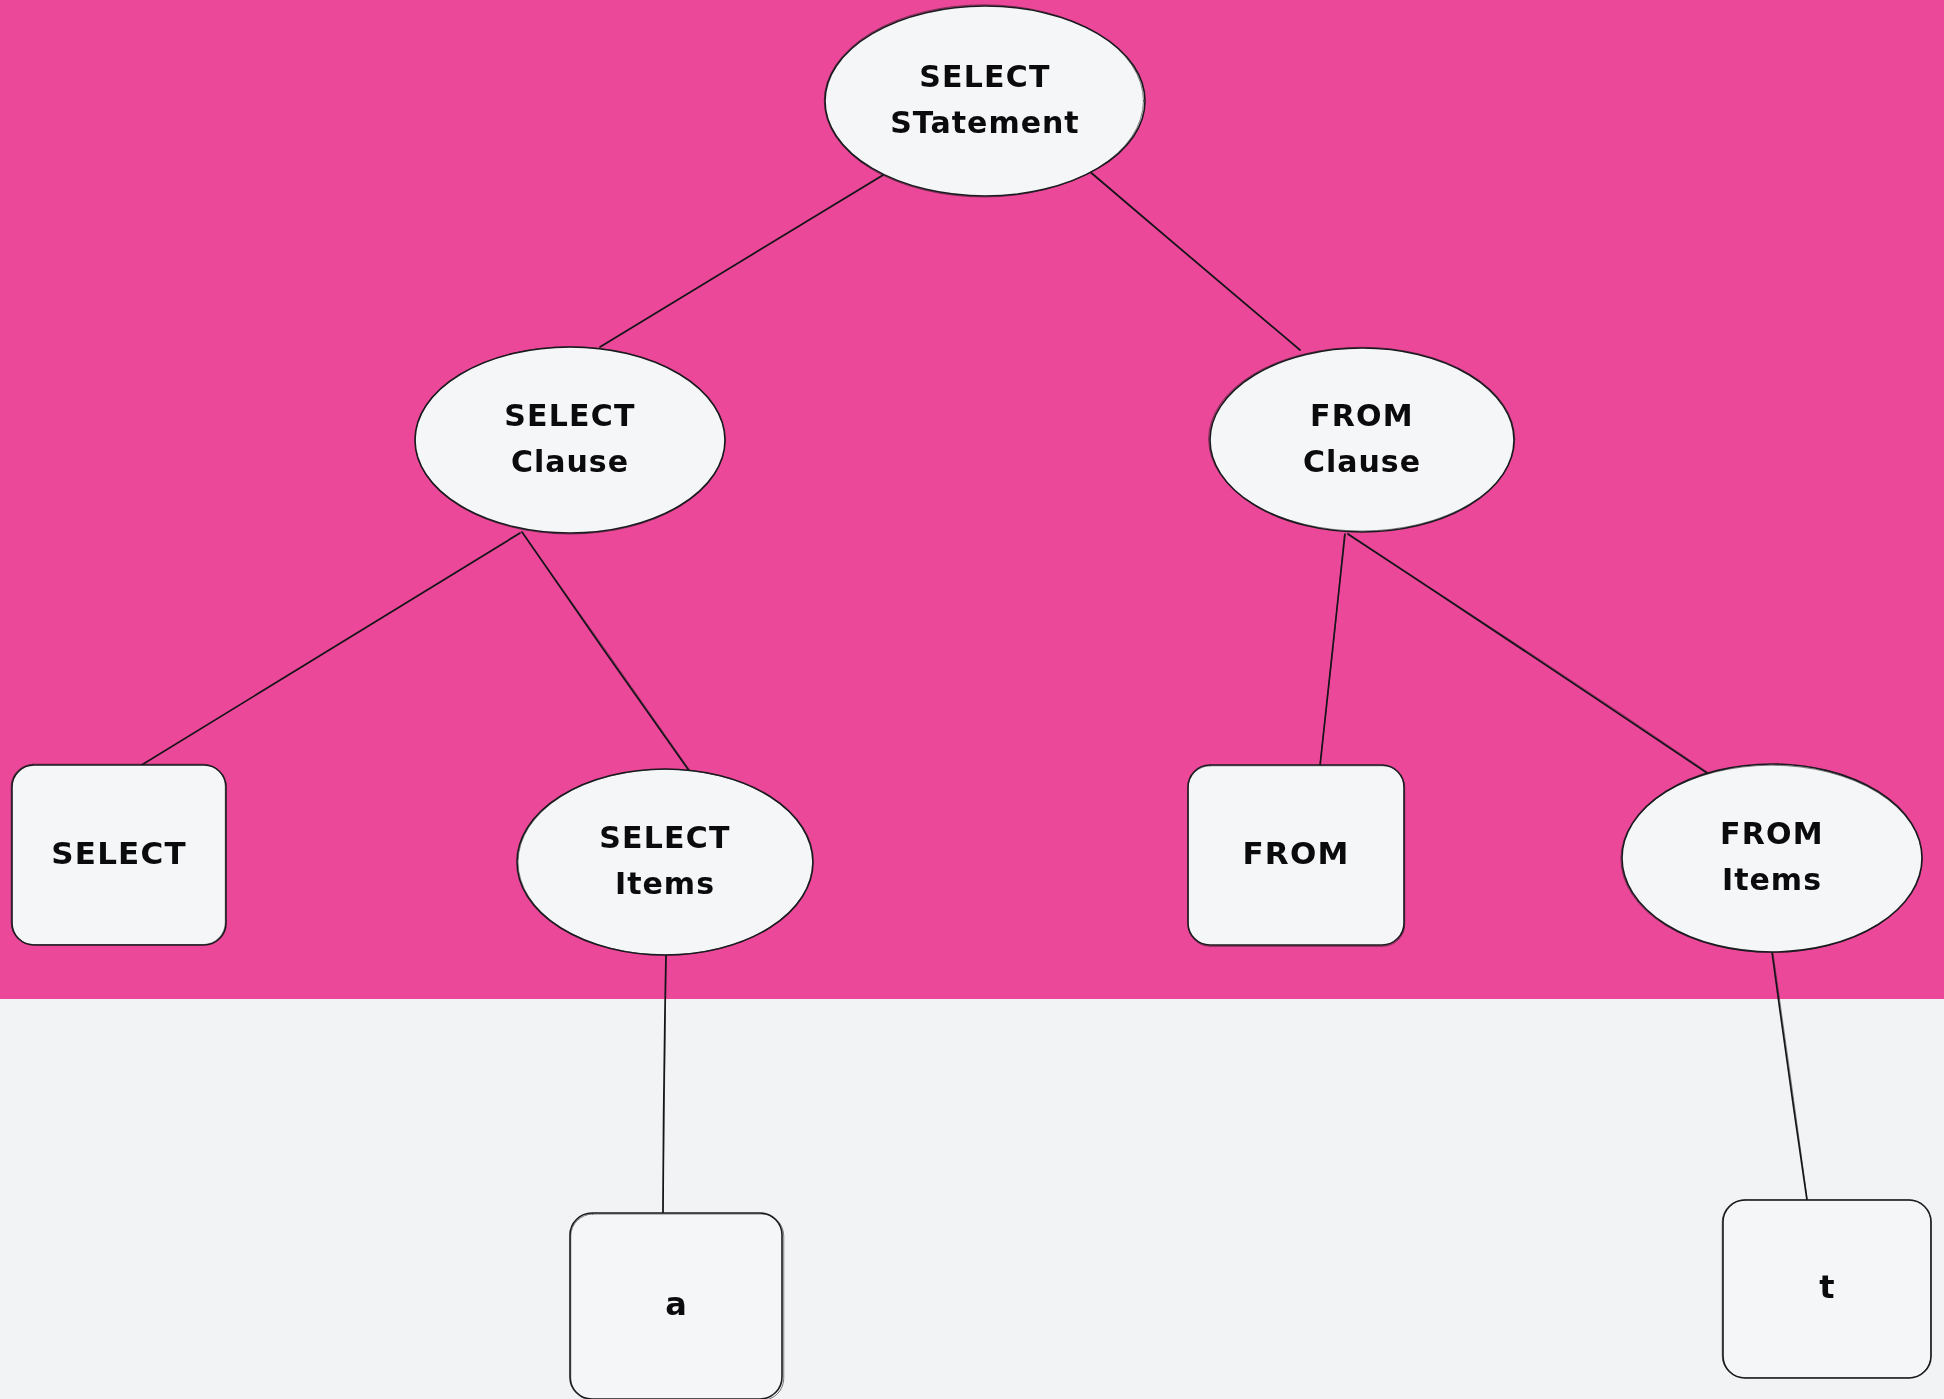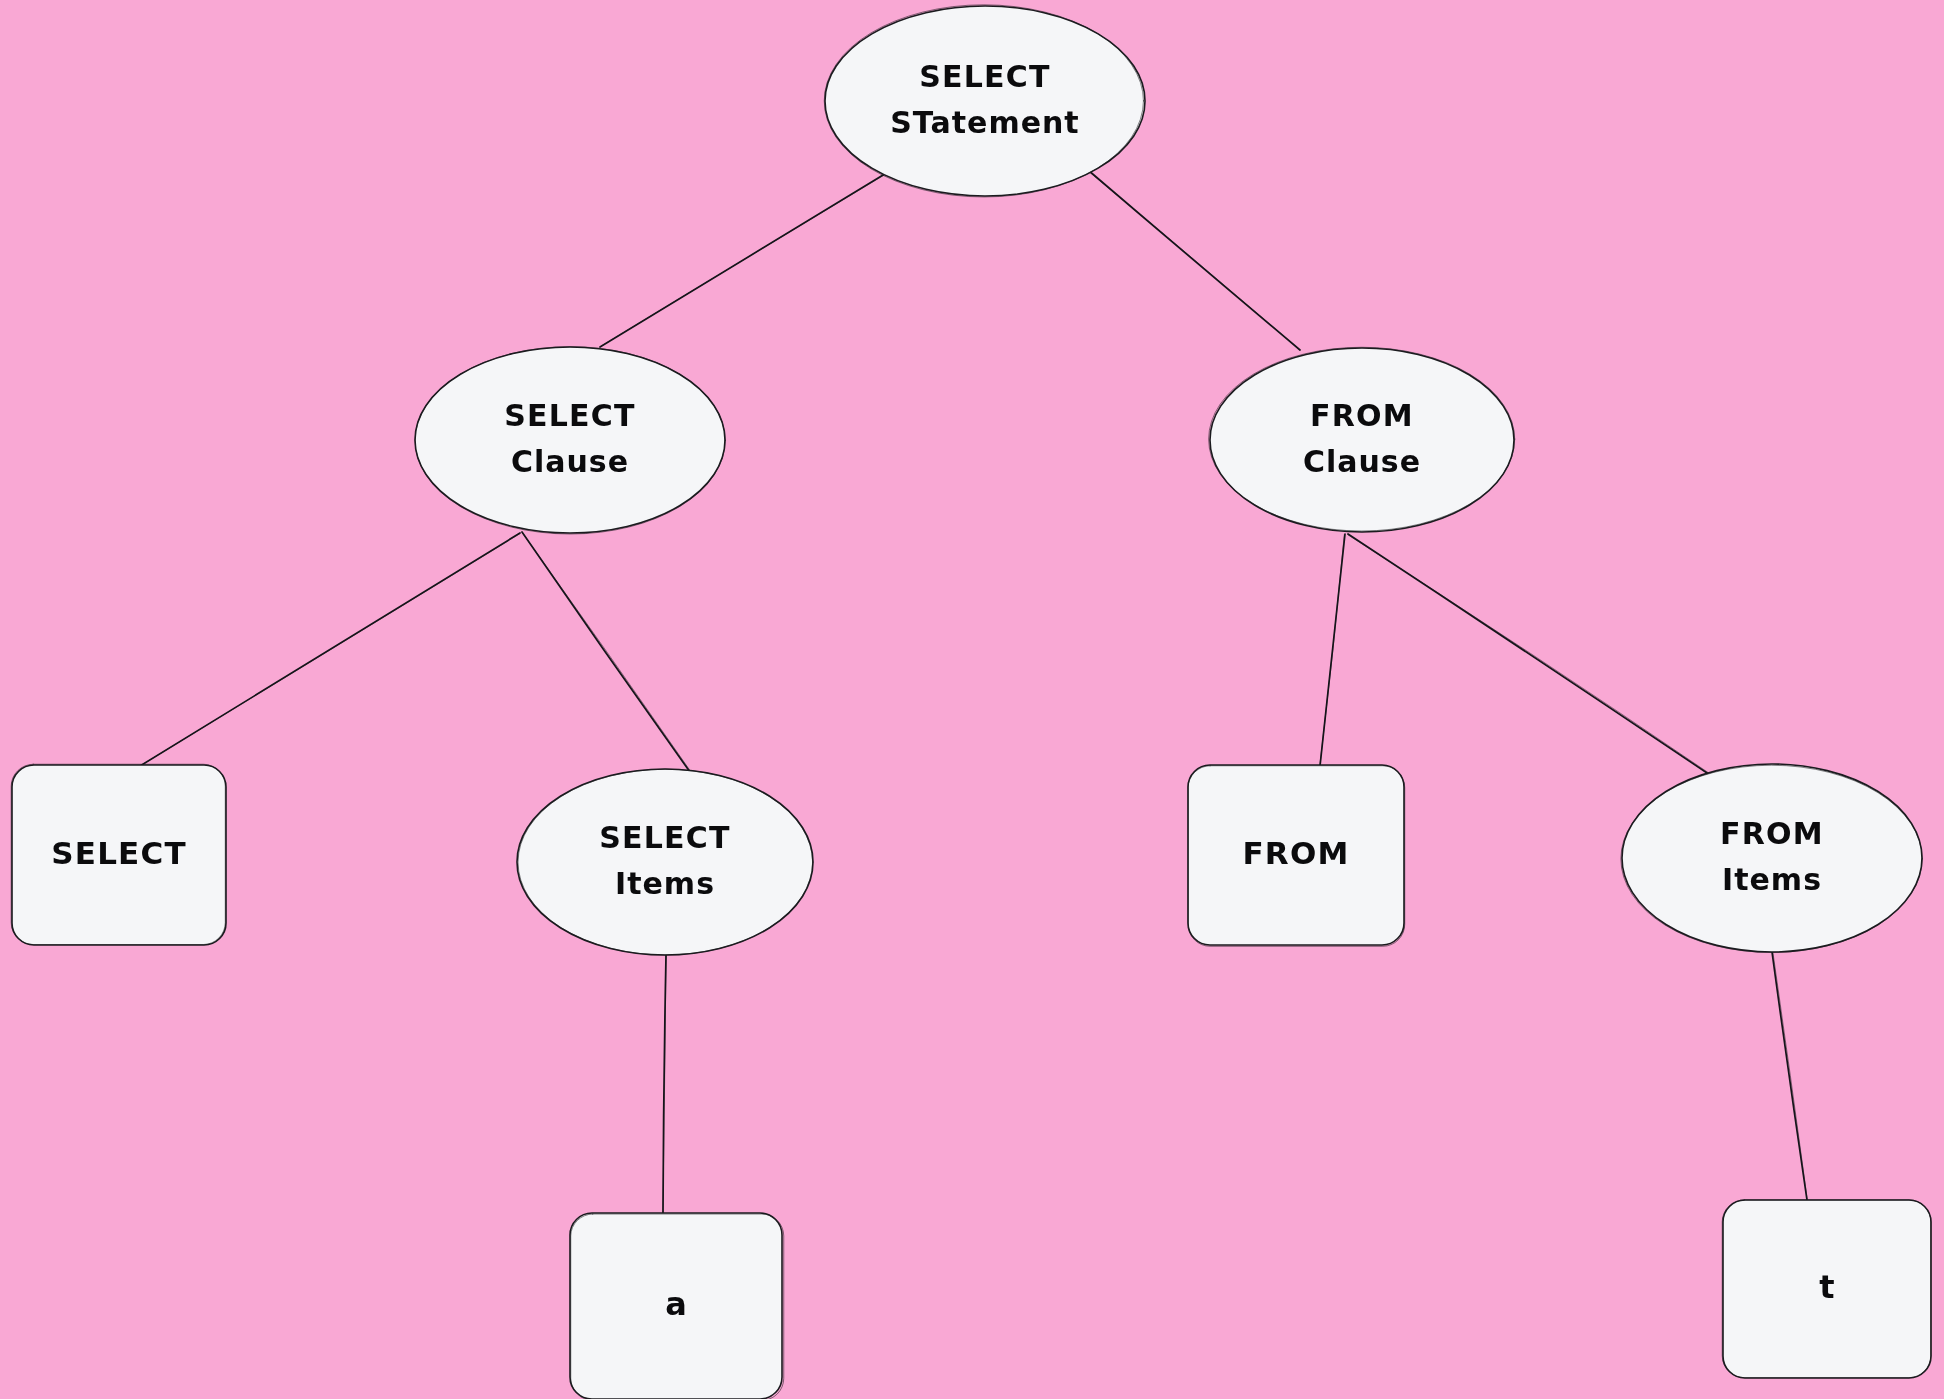--- a/index.html
+++ b/index.html
@@ -10,22 +10,22 @@
   }
   body {
     width: 1944px;
     height: 1399px;
     overflow: hidden;
     font-family: "DejaVu Sans", sans-serif;
   }
   #diagram-root {
     position: relative;
     width: 1944px;
-    height: 1399px;
-    background: #f9a8d4;
+    height: 999px;
+    background: #ec4899;
   }
   svg#tree-canvas {
     position: absolute;
     top: 0;
     left: 0;
     width: 1944px;
     height: 1399px;
     display: block;
   }
   .node-shape {

